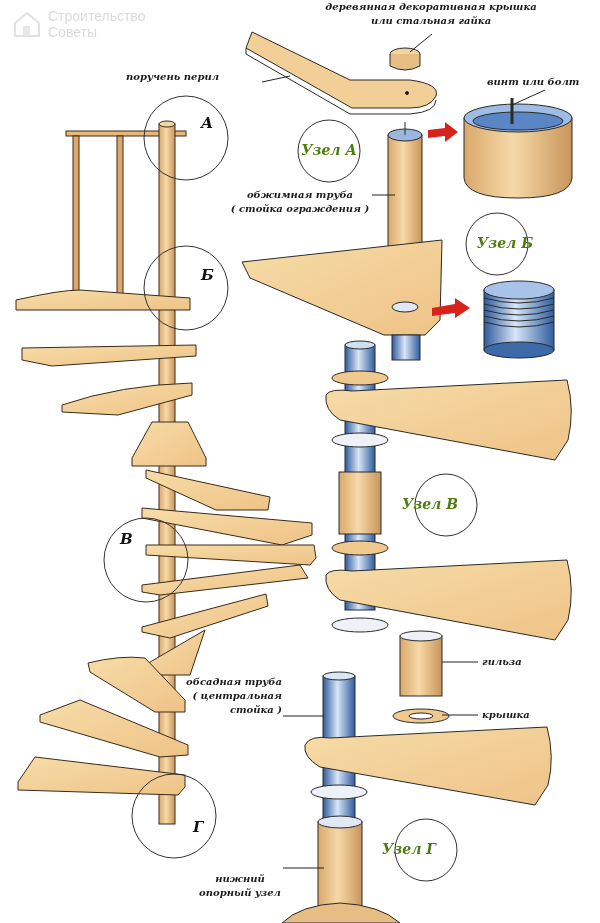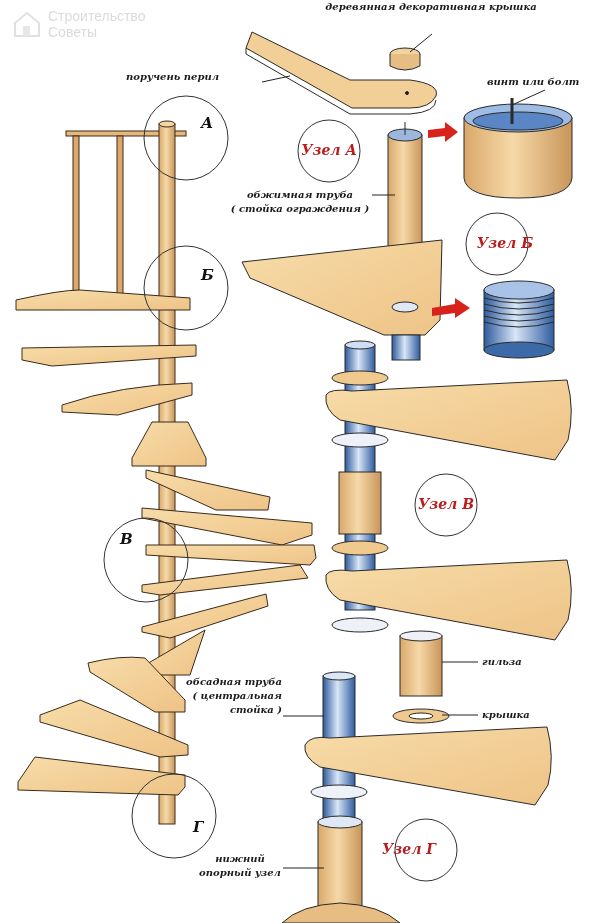--- a/index.html
+++ b/index.html
@@ -1,21 +1,21 @@
 <!DOCTYPE html>
 <html><head>
 <meta charset="utf-8">
 <style>
   html, body { margin:0; padding:0; background:#ffffff; }
   body { width:600px; height:923px; position:relative; overflow:hidden; font-family:"DejaVu Serif", serif; }
   #stage { position:absolute; left:0; top:0; width:600px; height:923px; }
   .lbl { position:absolute; font-family:"DejaVu Serif", serif; font-style:italic; font-weight:bold; color:#1a1a1a; font-size:10px; line-height:14px; white-space:nowrap; }
   .lbl.center { text-align:center; }
   .lbl.right { text-align:right; }
-  .node { position:absolute; font-family:"DejaVu Serif", serif; font-style:italic; font-weight:bold; font-size:14px; color:#b91c1c; text-align:center; }
+  .node { position:absolute; font-family:"DejaVu Serif", serif; font-style:italic; font-weight:bold; font-size:14px; color:#4d7c0f; text-align:center; }
   .letter { position:absolute; font-family:"DejaVu Serif", serif; font-style:italic; font-weight:bold; font-size:15px; color:#111; }
   .wm { position:absolute; left:12px; top:8px; display:flex; align-items:center; gap:6px; opacity:0.55; }
   .wm-text { font-family:"Liberation Sans", sans-serif; font-size:14px; line-height:16px; color:#bdbdbd; }
 </style>
 </head>
 <body>
 
 <div id="stage">
 
   <div class="wm">
@@ -156,41 +156,42 @@
     <g fill="#fff" stroke="#333" stroke-width="1">
       <circle cx="329" cy="151" r="31"></circle>
       <circle cx="497" cy="244" r="31"></circle>
       <circle cx="446" cy="505" r="31"></circle>
       <circle cx="426" cy="850" r="31"></circle>
     </g>
   </svg>
 
   <div class="lbl center" style="left:296px;top:0px;width:270px">
     <div>деревянная декоративная крышка</div>
+    <div>или стальная гайка</div>
   </div>
   <div class="lbl" style="left:126px;top:70px">поручень перил</div>
   <div class="lbl" style="left:487px;top:75px">винт или болт</div>
   <div class="lbl right" style="left:180px;top:675px;width:102px">
     <div>обсадная труба</div>
     <div>( центральная</div>
     <div>стойка )</div>
   </div>
   <div class="lbl center" style="left:225px;top:188px;width:150px">
     <div>обжимная труба</div>
     <div>( стойка ограждения )</div>
   </div>
   <div class="lbl" style="left:482px;top:655px">гильза</div>
   <div class="lbl" style="left:482px;top:708px">крышка</div>
-  <div class="lbl center" style="left:195px;top:852px;width:90px">
+  <div class="lbl center" style="left:195px;top:872px;width:90px">
     <div>нижний</div>
     <div>опорный узел</div>
   </div>
 
   <div class="node" style="left:298px;top:142px;width:62px">Узел А</div>
   <div class="node" style="left:466px;top:235px;width:78px">Узел Б</div>
-  <div class="node" style="left:415px;top:496px;width:62px">Узел В</div>
+  <div class="node" style="left:399px;top:496px;width:62px">Узел В</div>
   <div class="node" style="left:378px;top:841px;width:62px">Узел Г</div>
 
   <div class="letter" style="left:201px;top:114px">А</div>
   <div class="letter" style="left:201px;top:266px">Б</div>
   <div class="letter" style="left:120px;top:530px">В</div>
   <div class="letter" style="left:193px;top:818px">Г</div>
 </div>
 
 </body></html>

